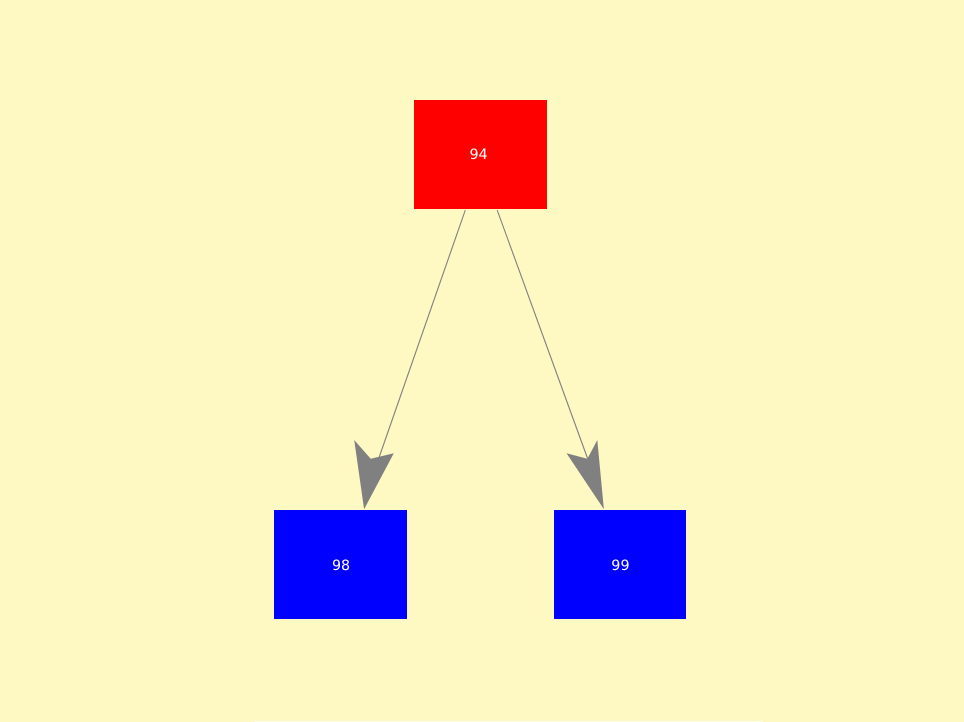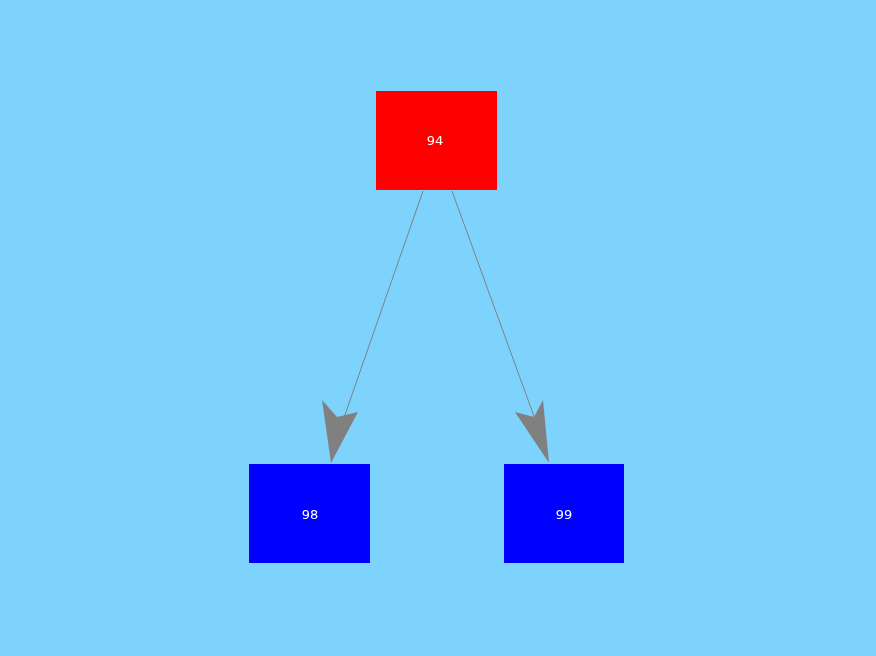--- a/index.html
+++ b/index.html
@@ -42,21 +42,21 @@
     fill: none;
     shape-rendering: geometricPrecision;
   }
   .arrow-head {
     stroke: none;
   }
 </style>
 </head>
 <body>
 
-<div id="canvas" style="width: 876px; height: 656px; background: #7dd3fc;">
+<div id="canvas" style="width: 876px; height: 656px; background: #fef9c3;">
   <svg id="graph-svg" viewBox="0 0 876 656" xmlns="http://www.w3.org/2000/svg">
 
     <g>
       <line class="edge-line" x1="423" y1="191" x2="332" y2="452" stroke="#808080"></line>
       <polygon class="arrow-head" points="331,463 322,400 337,417 358,412" fill="#808080"></polygon>
 
       <line class="edge-line" x1="452" y1="191" x2="547" y2="452" stroke="#808080"></line>
       <polygon class="arrow-head" points="549,463 543,400 534,417 515,412" fill="#808080"></polygon>
     </g>
 

